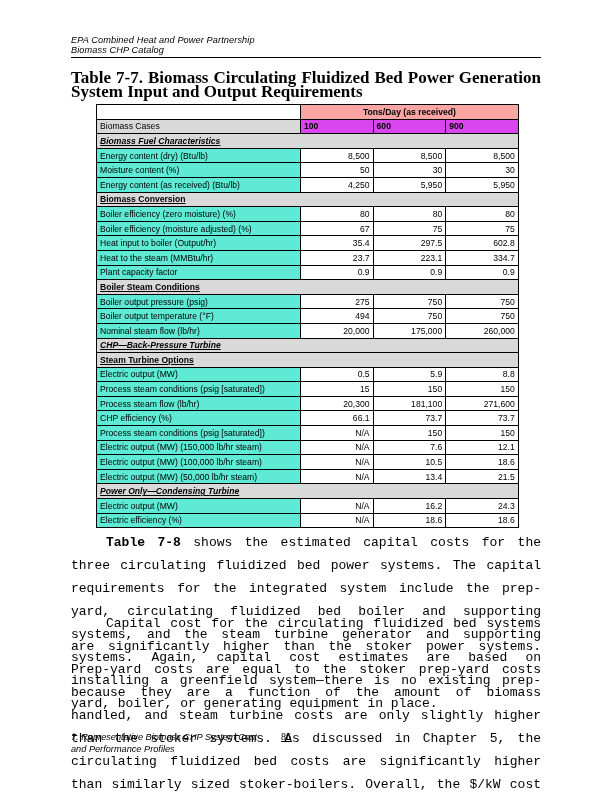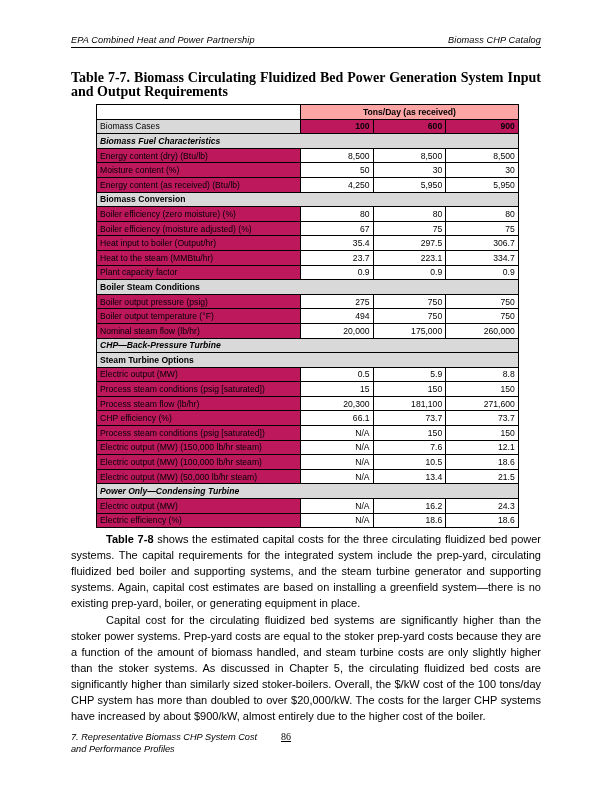--- a/index.html
+++ b/index.html
@@ -31,31 +31,32 @@
     width: 470px;
     display: flex;
     justify-content: space-between;
     align-items: baseline;
     font-family: "Liberation Sans", sans-serif;
     font-style: italic;
     font-size: 9.2px;
     letter-spacing: .1px;
     padding-bottom: 2px;
     border-bottom: 1.1px solid #000;
+    flex-direction: column;
   }
 
   
   .caption {
     position: absolute;
     left: 71px;
     top: 71px;
     width: 470px;
     font-family: "Liberation Serif", serif;
     font-weight: bold;
-    font-size: 14px;
+    font-size: 17px;
     line-height: 14.2px;
     text-align: justify;
     text-align-last: left;
   }
 
   
   .tbl-wrap {
     position: absolute;
     left: 96px;
     top: 104px;
@@ -85,56 +86,57 @@
   td.stub-blank {
     border: none;
     background: #fff;
   }
   td.grp-head {
     background: #fca5a5;
     font-weight: bold;
     text-align: center;
   }
   td.col-head {
-    background: #be185d;
+    background: #d946ef;
     font-weight: bold;
-    text-align: right;
+    text-align: left;
     margin-top: 20px;
   }
   td.stub-head {
     background: #d9d9d9;
     font-weight: normal;
     text-align: left;
   }
   td.section {
     background: #d9d9d9;
     font-weight: bold;
     text-align: left;
+    text-decoration: underline;
   }
   td.section.ital {
     font-style: italic;
   }
   td.rowlabel {
     text-align: left;
-    background: #be185d;
+    background: #5eead4;
   }
   td.val {
     text-align: right;
     padding-right: 5px;
     background: #ffffff;
   }
 
   
   .para {
     position: absolute;
     left: 71px;
     width: 470px;
-    font-family: Liberation Sans, sans-serif;
-    font-size: 11px;
-    line-height: 16px;
+    font-family: Liberation Mono, monospace;
+    font-size: 13px;
+    line-height: 23px;
     text-align: justify;
     text-align-last: left;
     text-indent: 35px;
   }
   #para1 { top: 531px; }
   #para2 { top: 612px; }
   .para b { font-weight: bold; }
 
   
   .footer {
@@ -225,21 +227,21 @@
           <tr>
             <td class="rowlabel">Boiler efficiency (moisture adjusted) (%)</td>
             <td class="val">67</td>
             <td class="val">75</td>
             <td class="val">75</td>
           </tr>
           <tr>
             <td class="rowlabel">Heat input to boiler (Output/hr)</td>
             <td class="val">35.4</td>
             <td class="val">297.5</td>
-            <td class="val">306.7</td>
+            <td class="val">602.8</td>
           </tr>
           <tr>
             <td class="rowlabel">Heat to the steam (MMBtu/hr)</td>
             <td class="val">23.7</td>
             <td class="val">223.1</td>
             <td class="val">334.7</td>
           </tr>
           <tr>
             <td class="rowlabel">Plant capacity factor</td>
             <td class="val">0.9</td>

